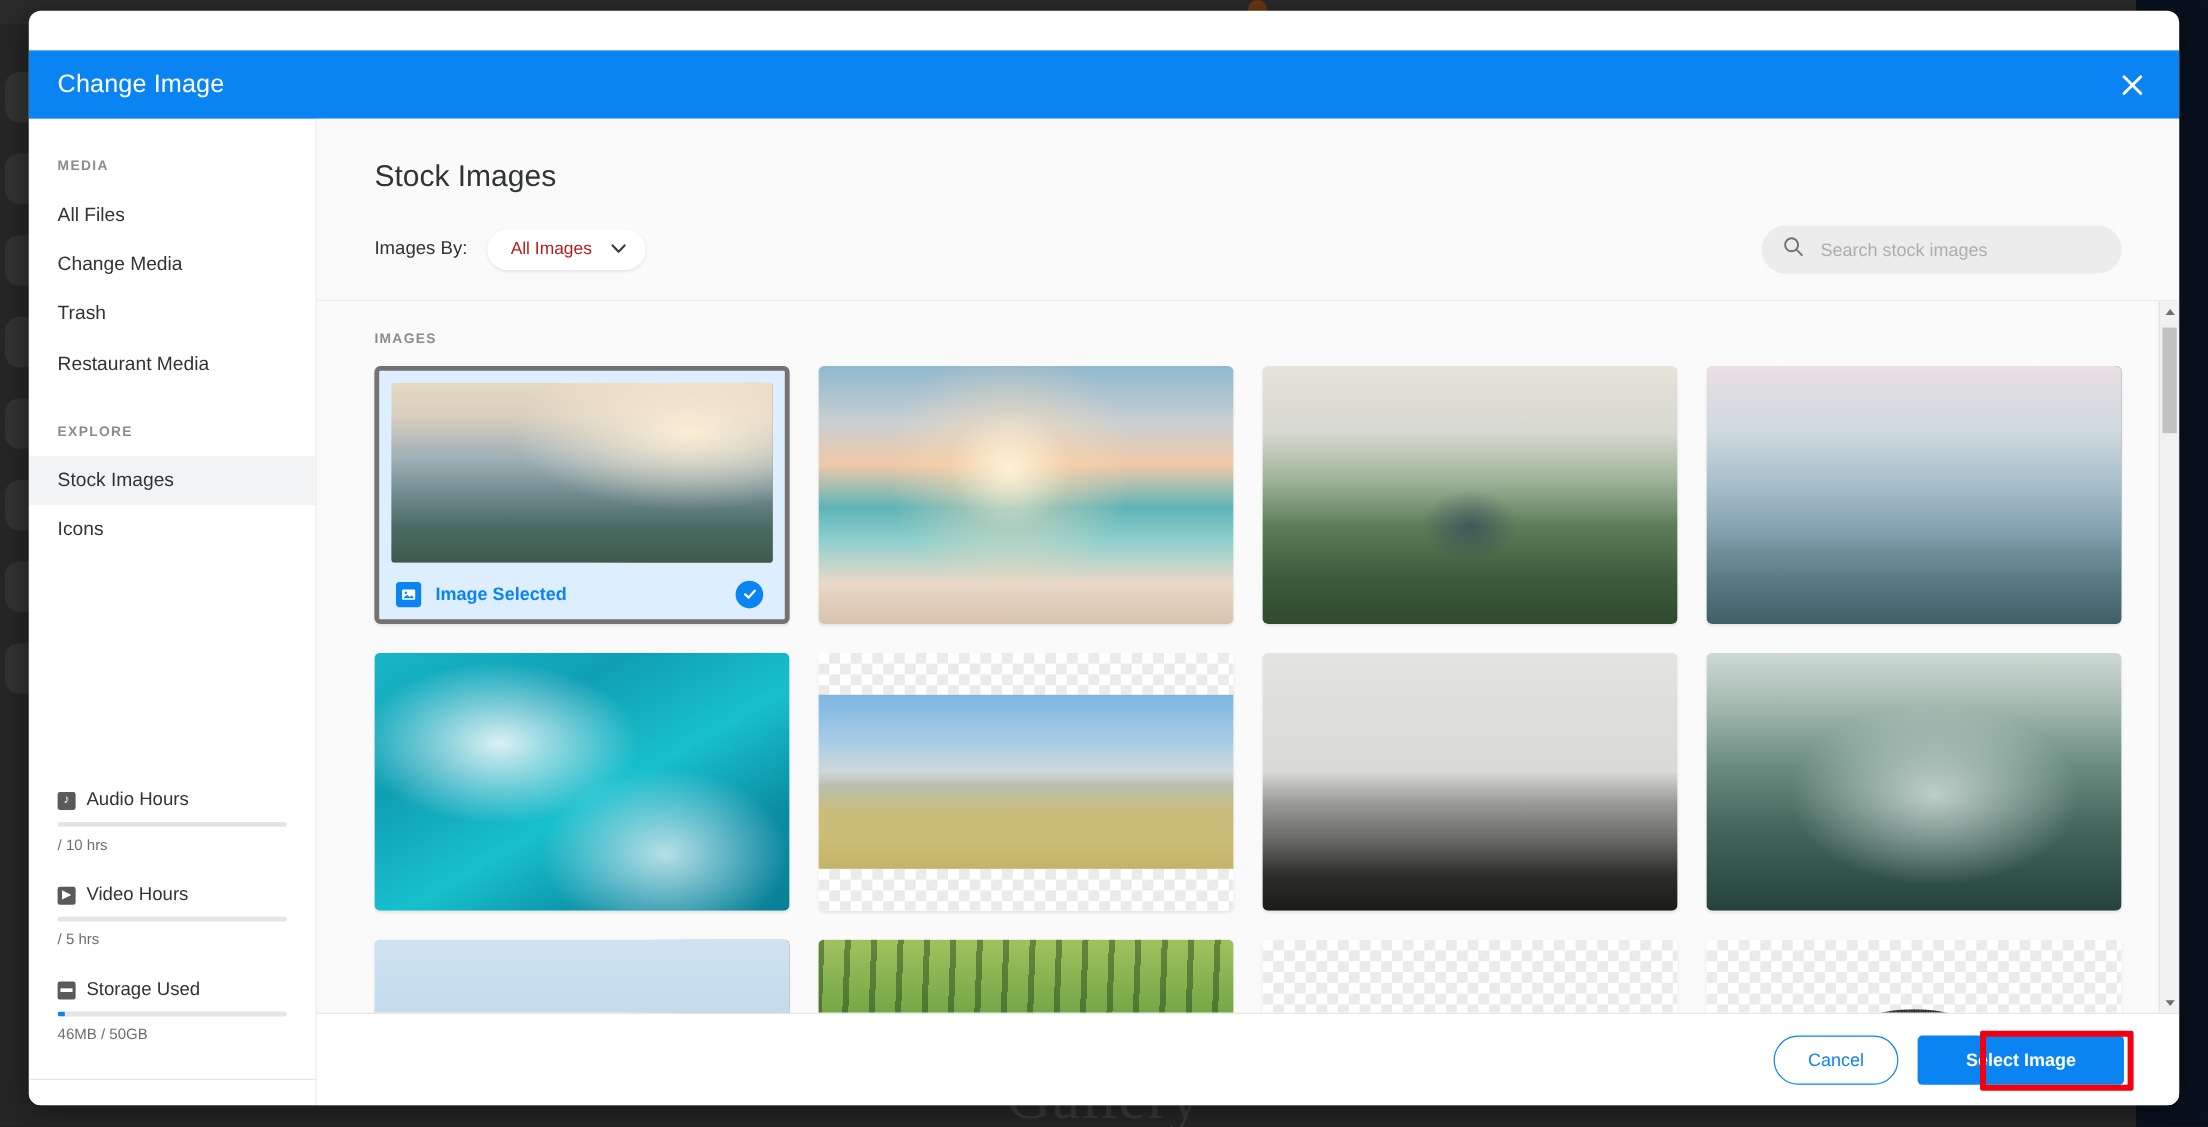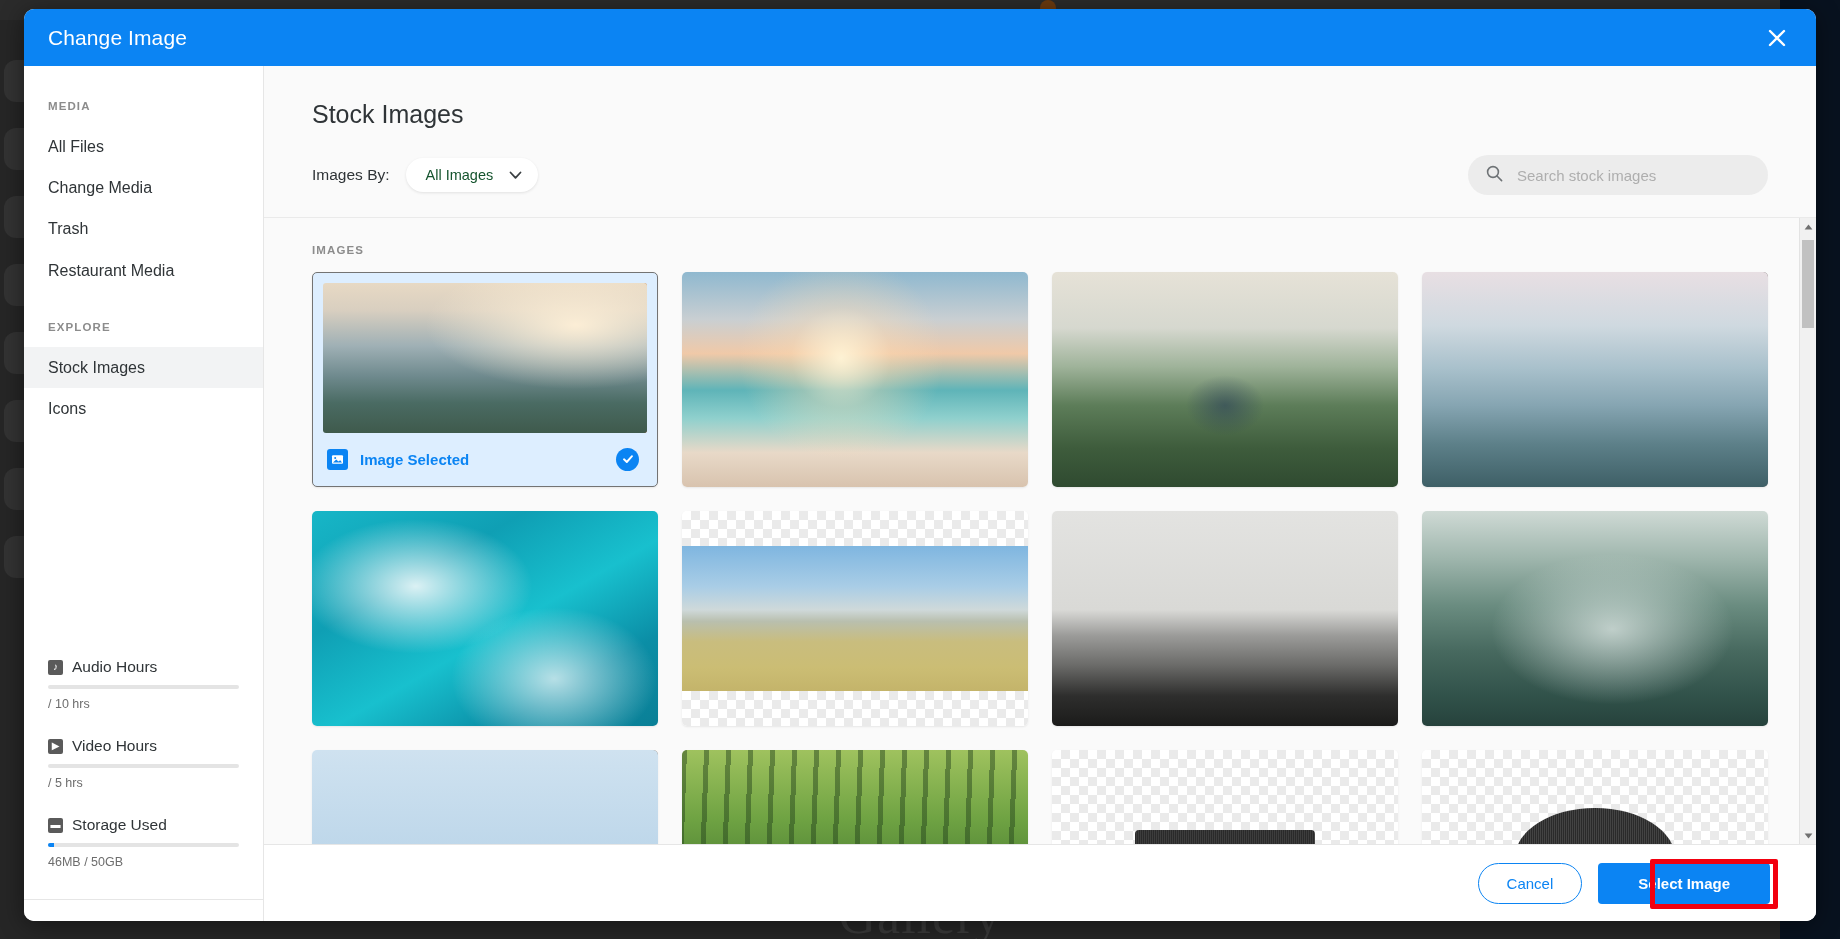--- a/index.html
+++ b/index.html
@@ -53,20 +53,21 @@
     overflow: hidden;
     display: flex; flex-direction: column;
     box-shadow: 0 4px 24px rgba(0,0,0,.45);
   }
 
   
   .modal-header {
     height: 57px; background: #0b84f3; flex: 0 0 auto;
     display: flex; align-items: center; justify-content: space-between;
     padding: 0 22px 0 24px;
+    margin-top: 33px;
   }
   .modal-title {
     color: #fff; font-size: 21px; font-weight: 400; letter-spacing: .1px;
   }
   .close-btn {
     width: 34px; height: 34px; display: flex; align-items: center;
     justify-content: center; cursor: pointer;
   }
   .close-btn svg { display: block; }
 
@@ -122,21 +123,21 @@
   }
   .page-title { font-size: 25px; color: #2f3437; font-weight: 400; margin-bottom: 26px; }
   .controls {
     display: flex; align-items: center; justify-content: space-between;
     padding-right: 48px; padding-bottom: 22px;
   }
   .filter-wrap { display: flex; align-items: center; gap: 16px; }
   .filter-label { font-size: 15.5px; color: #2f3437; }
   .filter-pill {
     background: #fff; border-radius: 22px; padding: 9px 16px 9px 20px;
-    font-size: 14.5px; color: #14532d; display: flex; align-items: center;
+    font-size: 14.5px; color: #b91c1c; display: flex; align-items: center;
     gap: 16px; cursor: pointer; box-shadow: 0 1px 3px rgba(0,0,0,.10);
     min-width: 128px; justify-content: space-between;
   }
   .search-box {
     background: #ececec; border-radius: 22px; height: 40px; width: 300px;
     display: flex; align-items: center; gap: 14px; padding: 0 18px;
   }
   .search-box input {
     border: none; outline: none; background: transparent; flex: 1 1 auto;
     font-size: 15px; color: #2f3437; font-family: inherit;
@@ -155,21 +156,21 @@
   }
   .grid {
     display: grid; grid-template-columns: repeat(4, 1fr); gap: 24px 24px;
   }
   .card {
     border-radius: 5px; overflow: hidden; cursor: pointer;
     background: #fff; position: relative; height: 215px;
     box-shadow: 0 1px 2px rgba(0,0,0,.08);
   }
   .card.selected {
-    background: #ddeeff; border: 1px solid #737373; padding: 10px 10px 0 10px;
+    background: #ddeeff; border: 4px solid #737373; padding: 10px 10px 0 10px;
     height: 215px;
   }
   .thumb {
     width: 100%; height: 100%; display: block;
     background-size: cover; background-position: center;
     background-repeat: no-repeat;
   }
   .thumb-wrap-checker {
     width: 100%; height: 100%;
     background-image:

